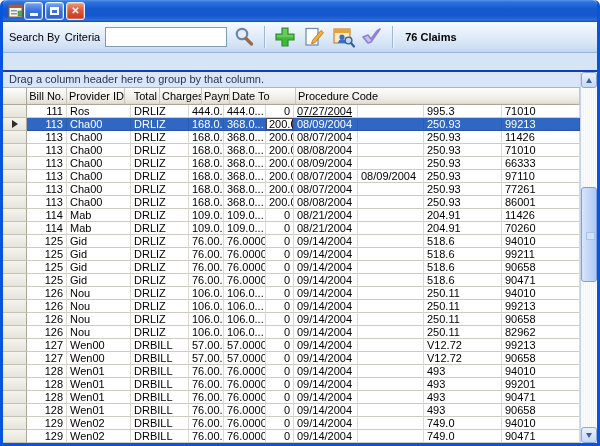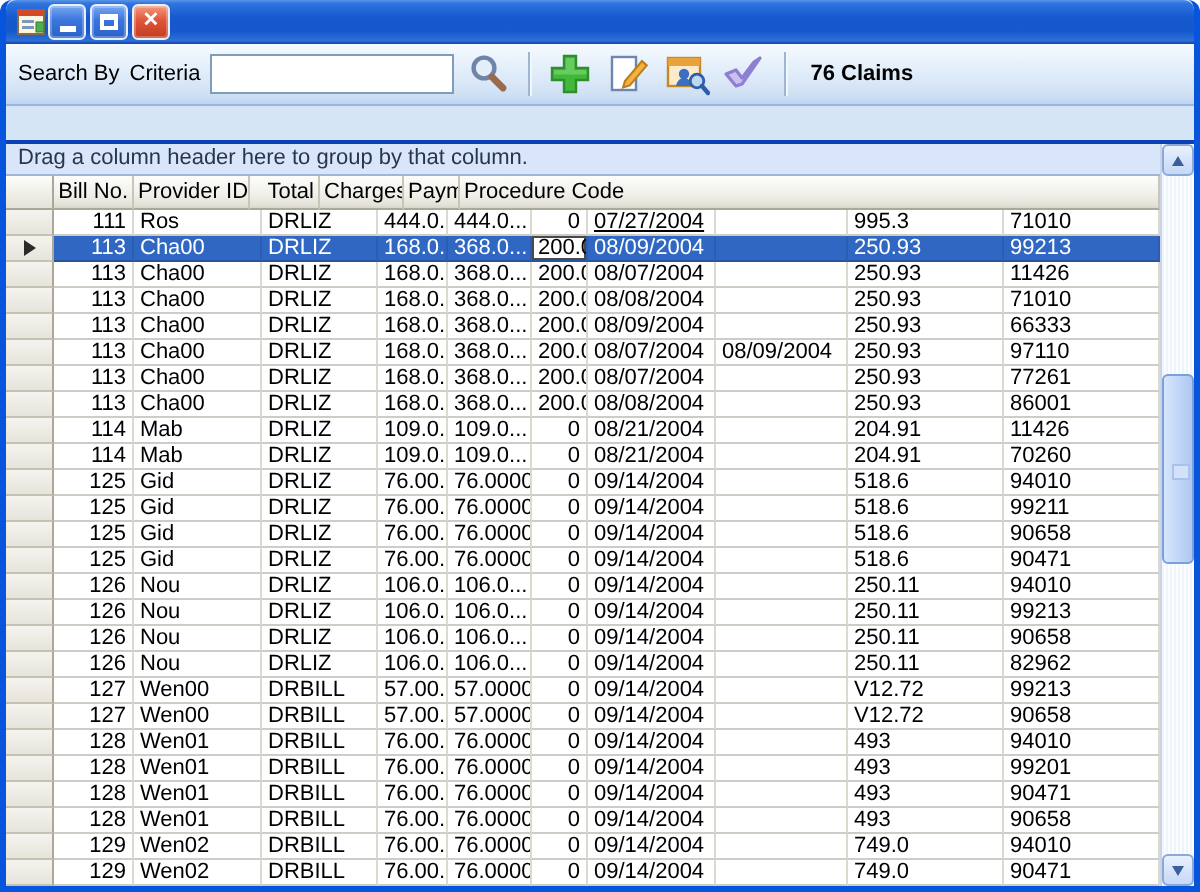--- a/index.html
+++ b/index.html
@@ -134,20 +134,21 @@
   <div class="grid-panel">
     <div class="grid-main">
       <div class="groupbar">Drag a column header here to group by that column.</div>
       <div class="hdr" id="hdr">
         <div class="selcell"></div>
       <div class="hcell r" style="width: 40px;">Bill No.</div>
           <div class="hcell" style="width: 58px;">Provider ID</div>
           <div class="hcell r" style="width: 35px;">Total</div>
           <div class="hcell r" style="width: 42px;">Charges</div>
           <div class="hcell" style="width: 28px;">Payme...</div>
+          <div class="hcell" style="width: 66px;">Date To</div>
           <div class="hcell" style="flex: 1 1 0%;">Procedure Code</div>
         </div>
       <div class="rows" id="rows">
           <div class="row">
             <div class="selcell"></div>
             <div class="cell r" style="width: 40px;">111</div>
             <div class="cell" style="width: 64px;">Ros</div>
             <div class="cell" style="width: 58px;">DRLIZ</div>
             <div class="cell" style="width: 35px;">444.0...</div>
             <div class="cell" style="width: 42px;">444.0...</div>

